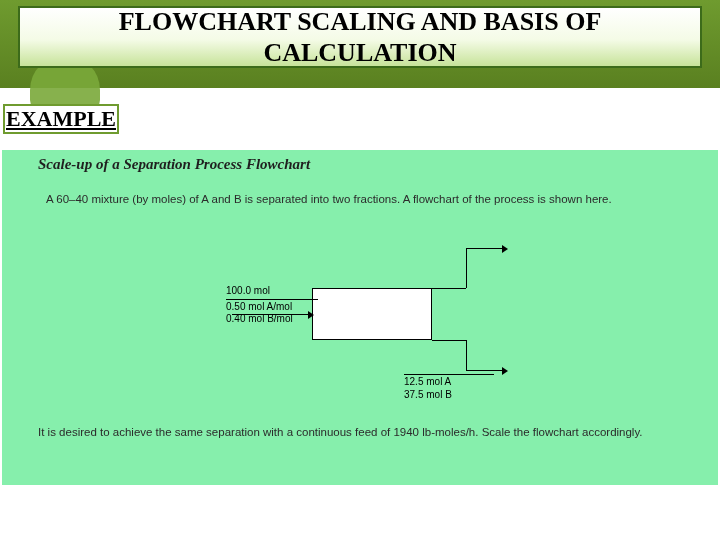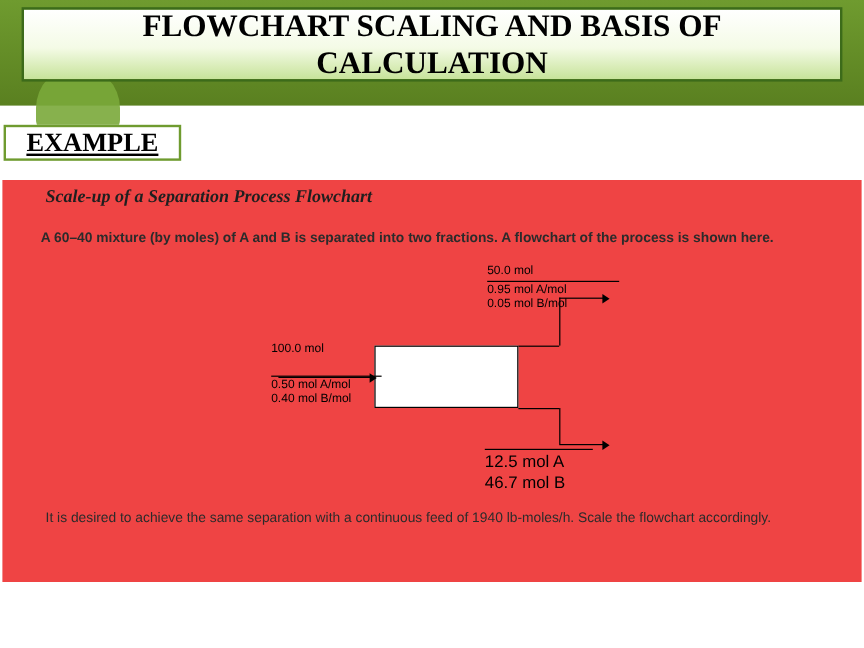--- a/index.html
+++ b/index.html
@@ -38,56 +38,55 @@
     text-align: center;
     font-family: 'Times New Roman', Times, serif;
     font-weight: bold;
     font-size: 26px;
     line-height: 1.2;
     color: #000;
   }
   .example-box {
     position: absolute;
     top: 104px; left: 3px;
-    width: 148px; height: 30px;
+    width: 116px; height: 30px;
     background: #fff;
     border: 2px solid #6f9b2f;
     font-family: 'Times New Roman', Times, serif;
     font-weight: bold;
     text-decoration: underline;
     font-size: 22px;
     color: #000;
     display: flex;
     align-items: center;
     justify-content: center;
   }
   .scan {
     position: absolute;
     top: 150px; left: 2px;
     width: 716px; height: 335px;
-    background: #ef4444;
+    background: #86efac;
     font-family: Arial, Helvetica, sans-serif;
     color: #222;
   }
   .scan .subtitle {
     position: absolute;
     top: 6px; left: 36px;
     font-family: Georgia, serif;
     font-style: italic;
     font-weight: bold;
     font-size: 15px;
     color: #1f1f1f;
   }
   .scan .p1 {
     position: absolute;
-    top: 42px; left: 32px; right: 12px;
+    top: 42px; left: 44px; right: 12px;
     font-size: 11.5px;
     line-height: 1.35;
     color: #2b2b2b;
-    font-weight: bold;
   }
   .scan .p2 {
     position: absolute;
     top: 275px; left: 36px; right: 12px;
     font-size: 11.5px;
     line-height: 1.35;
     color: #2b2b2b;
   }
   .diagram {
     position: absolute;
@@ -119,21 +118,21 @@
     position: absolute;
     top: 45px; left: 54px;
     width: 92px;
     font-size: 10px;
     line-height: 1.25;
     text-align: left;
     color: #000;
   }
   .diagram .feed-label .main {
     border-bottom: 1px solid #000;
-    padding-bottom: 15px;
+    padding-bottom: 1px;
     margin-bottom: 1px;
   }
   .diagram .top-line {
     position: absolute;
     top: 48px; left: 260px;
     width: 34px; height: 1px;
     background: #000;
   }
   .diagram .top-up {
     position: absolute;
@@ -192,21 +191,21 @@
     top: 127px; left: 330px;
     width: 0; height: 0;
     border-left: 6px solid #000;
     border-top: 4px solid transparent;
     border-bottom: 4px solid transparent;
   }
   .diagram .bot-label {
     position: absolute;
     top: 134px; left: 232px;
     width: 90px;
-    font-size: 14px;
+    font-size: 10px;
     line-height: 1.25;
     text-align: left;
     color: #000;
     border-top: 1px solid #000;
     padding-top: 1px;
   }
 </style>
 </head>
 <body>
 
@@ -233,30 +232,25 @@
     <div class="feed-label">
       <div class="main">100.0 mol</div>
       <div>0.50 mol A/mol</div>
       <div>0.40 mol B/mol</div>
     </div>
 
     <div class="top-line"></div>
     <div class="top-up"></div>
     <div class="top-out"></div>
     <div class="top-arrow"></div>
-    <div class="top-label">
-      <div class="main">50.0 mol</div>
-      <div>0.95 mol A/mol</div>
-      <div>0.05 mol B/mol</div>
-    </div>
 
     <div class="bot-line"></div>
     <div class="bot-down"></div>
     <div class="bot-out"></div>
     <div class="bot-arrow"></div>
     <div class="bot-label">
       <div>12.5 mol A</div>
-      <div>46.7 mol B</div>
+      <div>37.5 mol B</div>
     </div>
   </div>
 
   <div class="p2">It is desired to achieve the same separation with a continuous feed of 1940 lb-moles/h. Scale the flowchart accordingly.</div>
 </div>
 
 </body></html>

